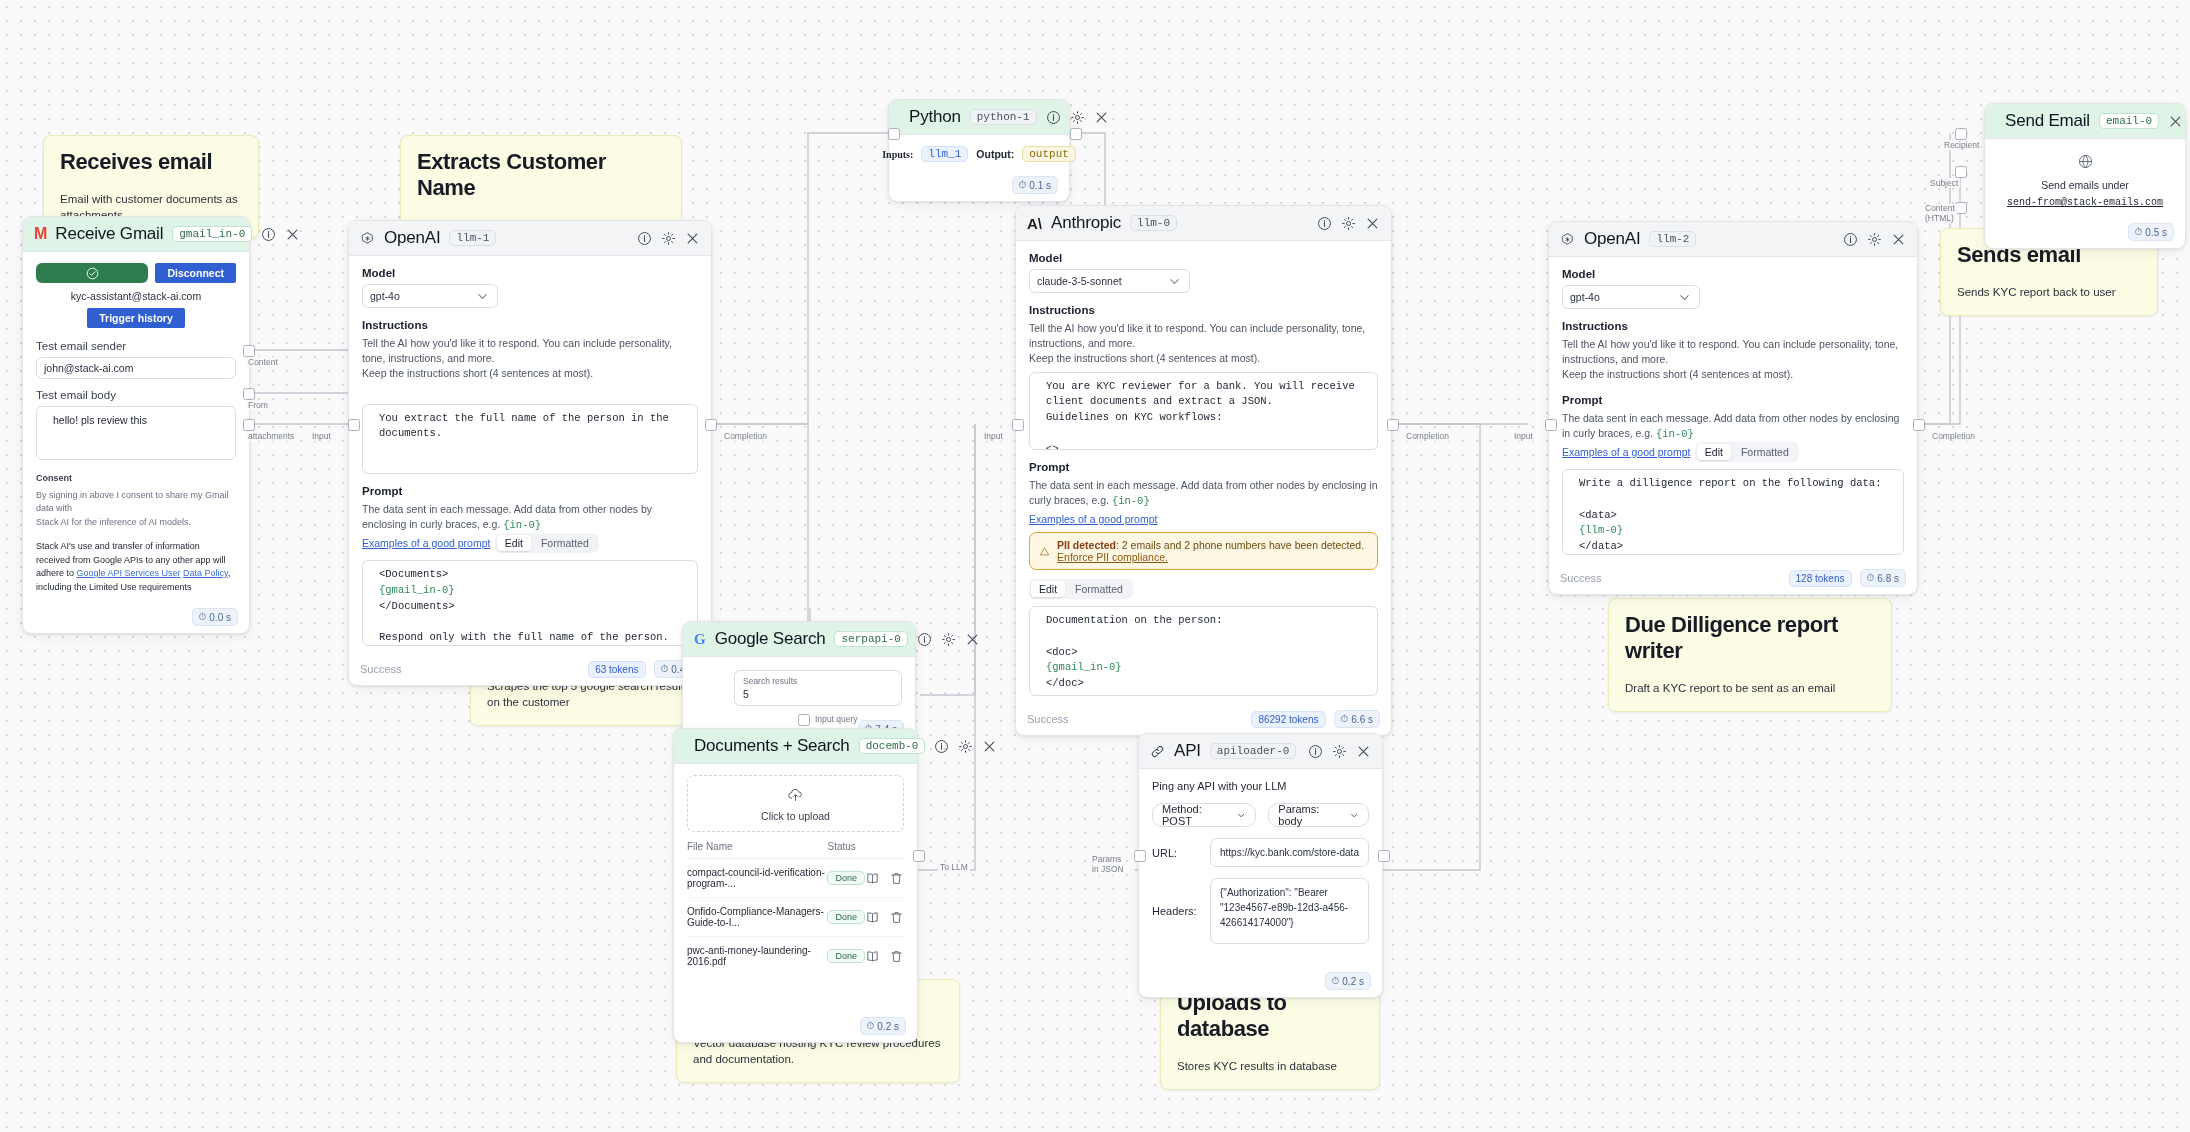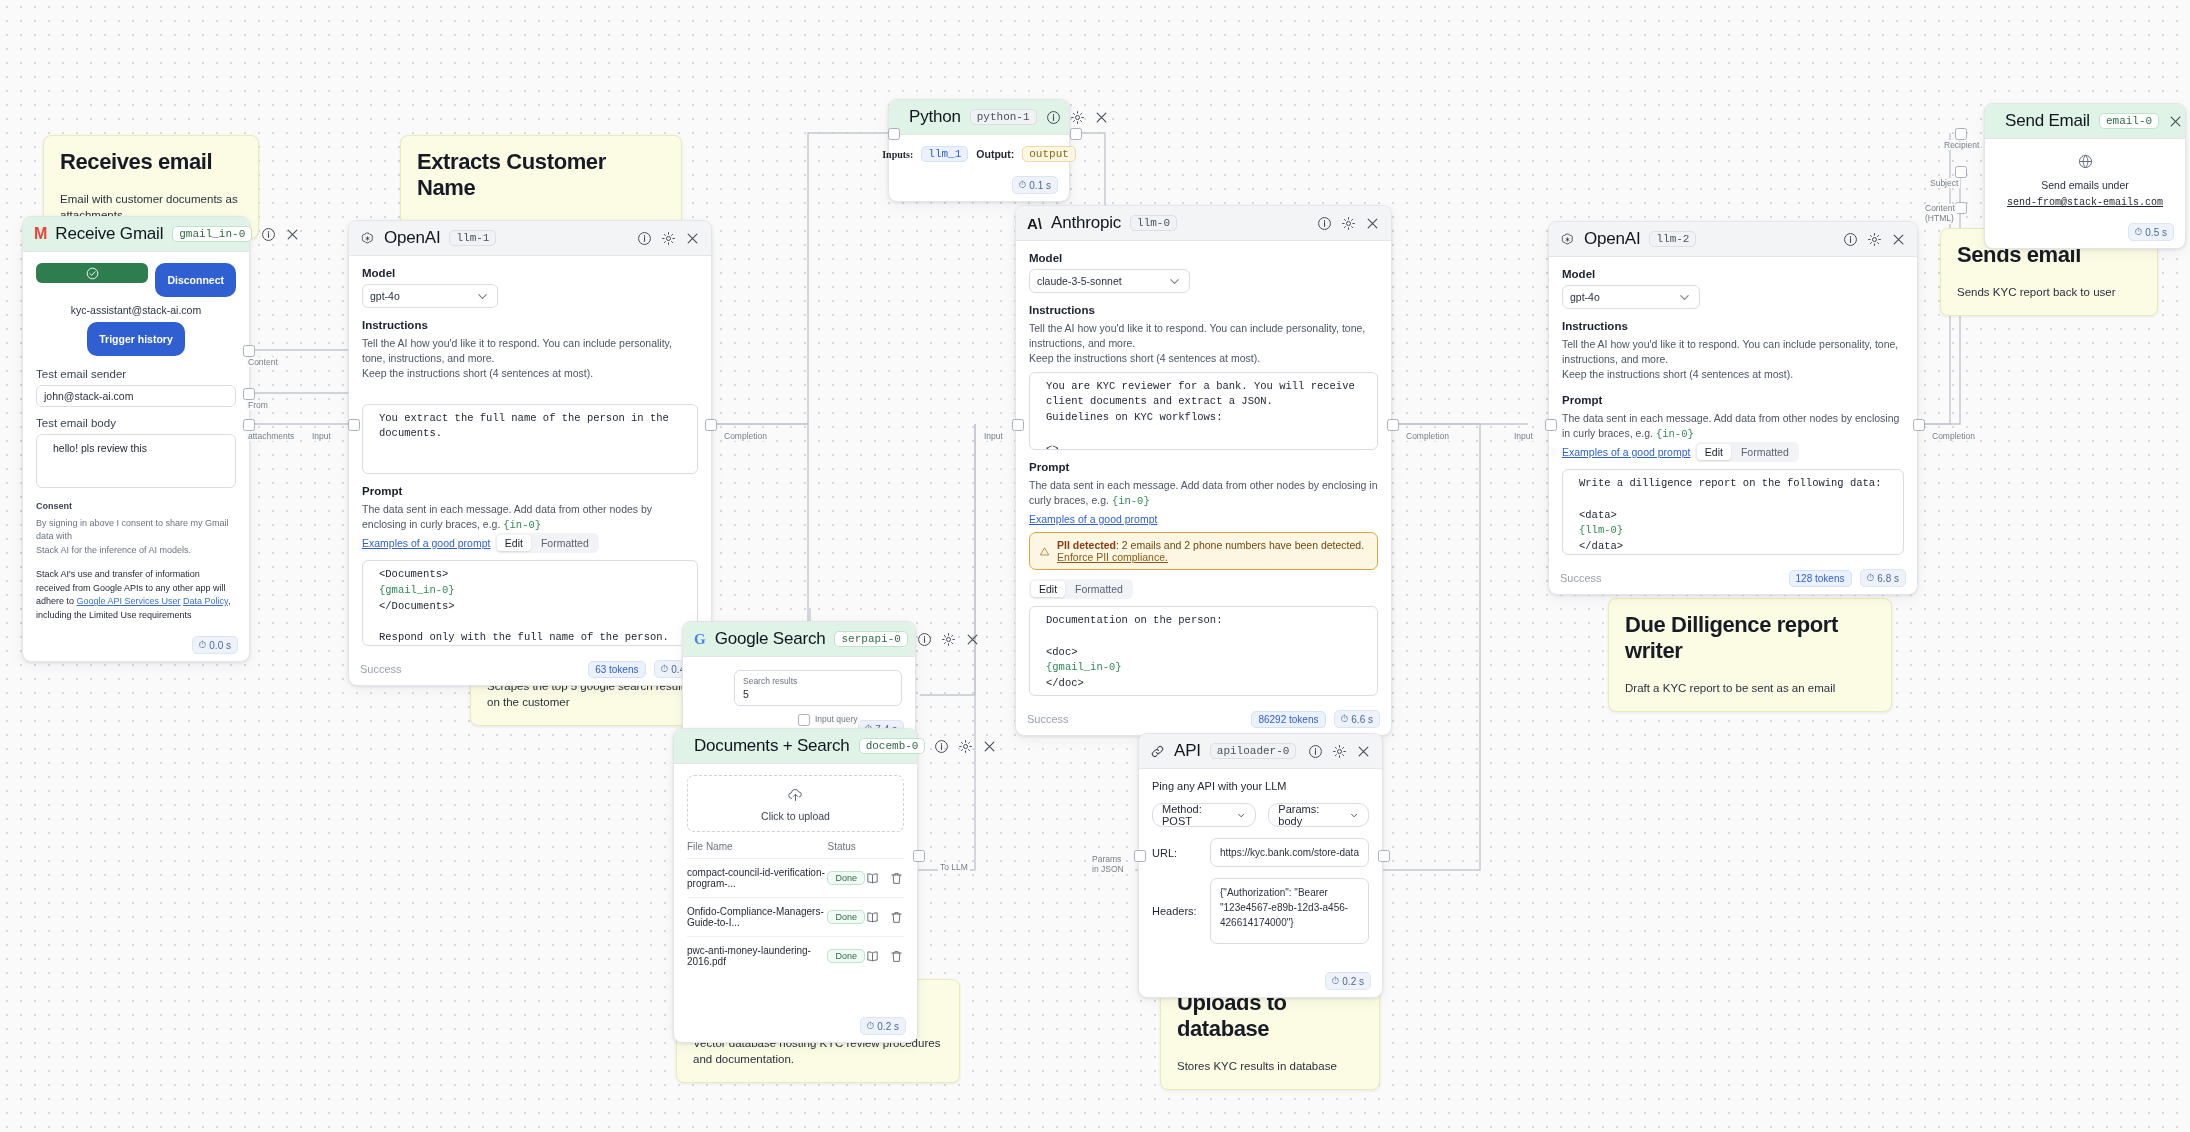--- a/index.html
+++ b/index.html
@@ -57,21 +57,21 @@
 
   
   .note{position:absolute;background:#fcfbe4;border:1px solid #eceab9;border-radius:8px;
         padding:13px 16px 15px;box-shadow:0 1px 3px rgba(20,22,30,.08);}
   .note h3{margin:0 0 16px;font-size:22px;font-weight:bold;letter-spacing:-.4px;color:#171b26;}
   .note p{margin:0;font-size:11.5px;color:#2a303c;line-height:1.4;}
 
   
   .btn-green{background:#2e7d4f;color:#fff;border-radius:6px;height:20px;display:flex;
              align-items:center;justify-content:center;flex:1;}
-  .btn-blue{background:#2f5fd0;color:#fff;border-radius:10px;height:34px;display:flex;
+  .btn-blue{background:#2f5fd0;color:#fff;border-radius:2px;height:20px;display:flex;
             align-items:center;justify-content:center;font-size:10.5px;font-weight:bold;padding:0 12px;}
   .gm-email{text-align:center;font-size:10.5px;color:#2b3141;margin:7px 0 6px;}
   .inp{border:1px solid #d9dce3;border-radius:6px;height:20px;display:flex;align-items:center;
        padding:0 7px;font-size:10.5px;color:#2b3141;background:#fff;}
   .tiny{font-size:9px;color:#6b7280;line-height:1.5;}
   .tiny a{color:#3b6fd6;text-decoration:underline;}
 
   
   .upload{border:1px dashed #cdd2db;border-radius:7px;padding:10px 0 9px;text-align:center;}
   .upload div{font-size:10.5px;color:#3a4150;margin-top:3px;}

